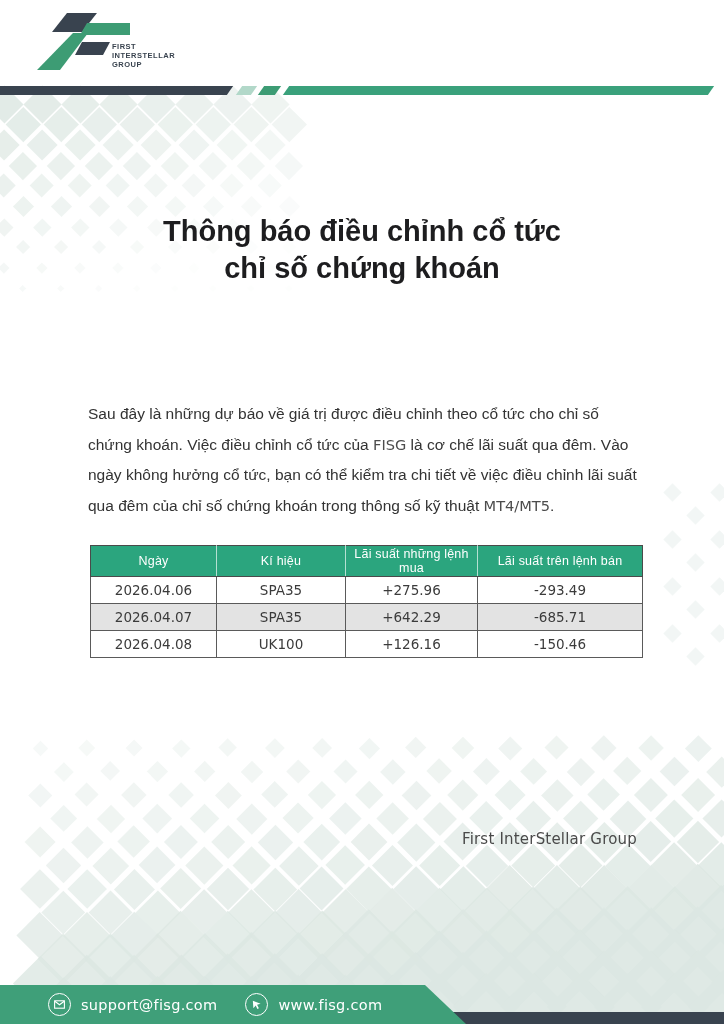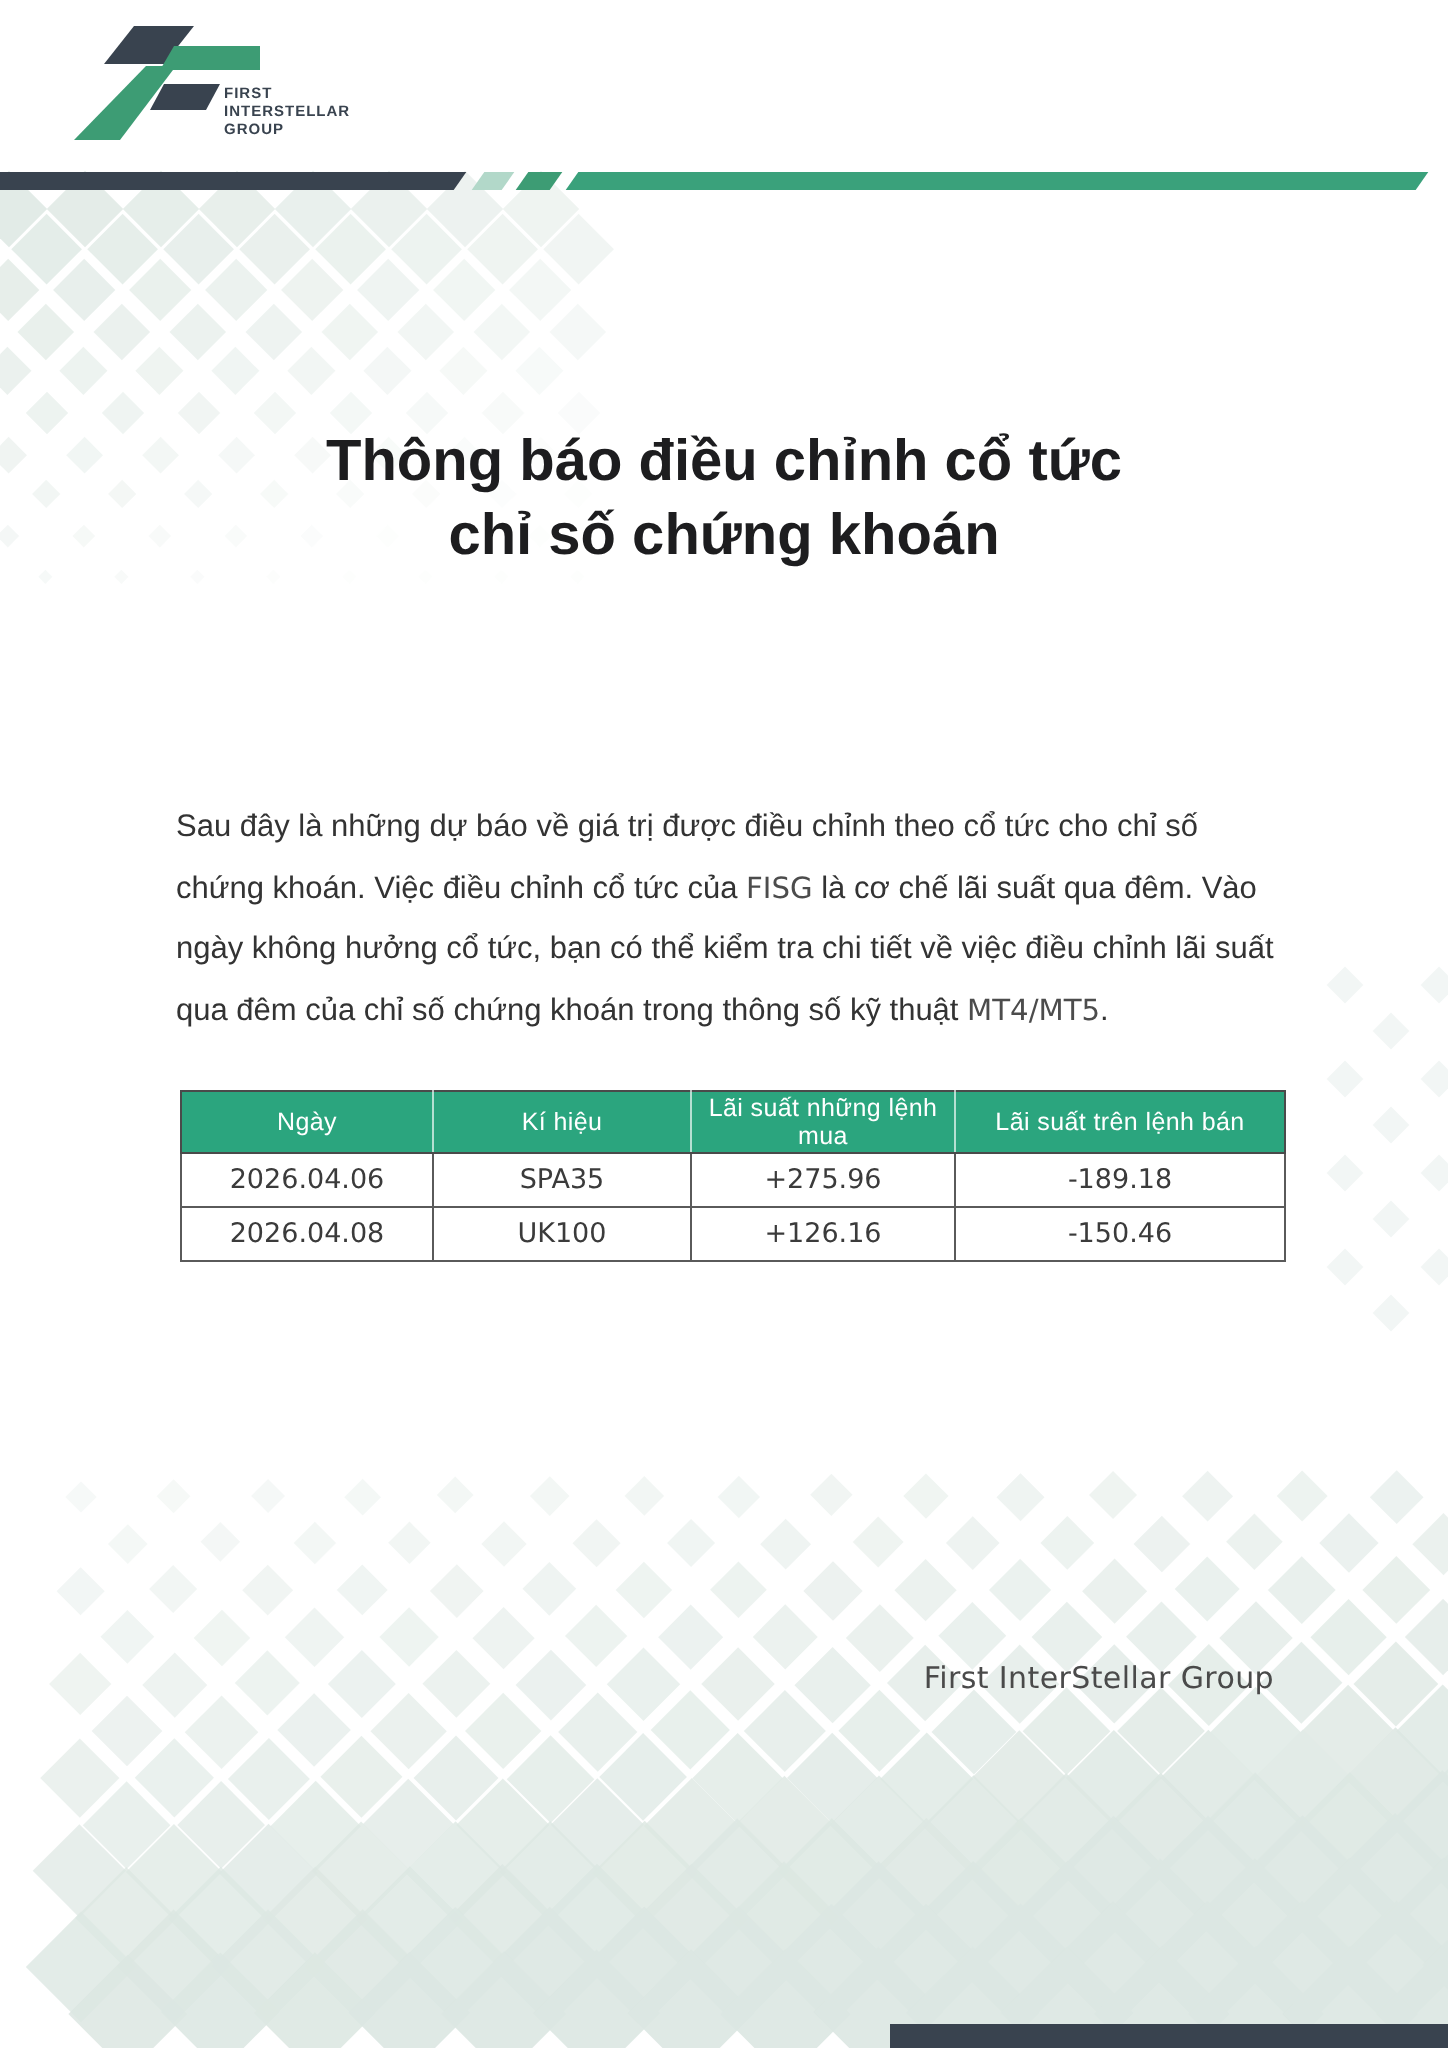--- a/index.html
+++ b/index.html
@@ -422,29 +422,54 @@
           <th>Kí hiệu</th>
           <th>Lãi suất những lệnh mua</th>
           <th>Lãi suất trên lệnh bán</th>
         </tr>
       </thead>
     <tbody>
         <tr>
           <td>2026.04.06</td>
           <td>SPA35</td>
           <td>+275.96</td>
-          <td>-189.18</td>
+          <td>-293.49</td>
+        </tr>
+        <tr class="alt">
+          <td>2026.04.07</td>
+          <td>SPA35</td>
+          <td>+642.29</td>
+          <td>-685.71</td>
         </tr>
         <tr>
           <td>2026.04.08</td>
           <td>UK100</td>
           <td>+126.16</td>
           <td>-150.46</td>
         </tr>
       </tbody>
   </table>
 
 
   <div class="signature">First InterStellar Group</div>
 
   <div class="footer-navy"></div>
+  <div class="footer-green">
+    <div class="footer-item">
+      <span class="icon-circle">
+        <svg width="11" height="9" viewBox="0 0 11 9" aria-hidden="true">
+          <rect x="0.6" y="0.8" width="9.8" height="7.4" fill="none" stroke="#ffffff" stroke-width="1.1"></rect>
+          <path d="M0.8 1.2 L5.5 4.8 L10.2 1.2" fill="none" stroke="#ffffff" stroke-width="1.1"></path>
+        </svg>
+      </span>
+      <span>support@fisg.com</span>
+    </div>
+    <div class="footer-item">
+      <span class="icon-circle">
+        <svg width="11" height="11" viewBox="0 0 12 12" aria-hidden="true">
+          <path d="M2 2 L10.5 5.2 L6.6 6.4 L8.6 10.2 L6.9 11 L5.2 7.2 L2.6 10 Z" fill="#ffffff"></path>
+        </svg>
+      </span>
+      <span>www.fisg.com</span>
+    </div>
+  </div>
 
 </div>
 
 </body></html>

